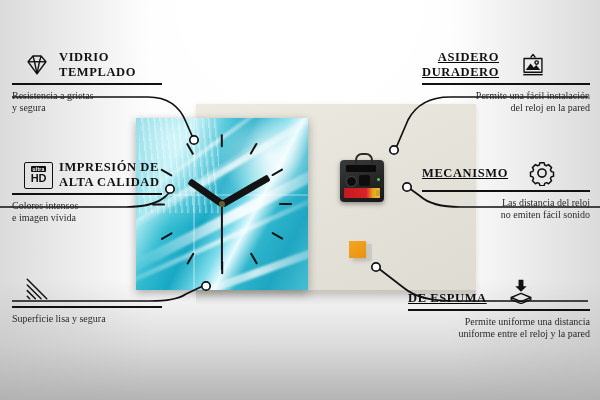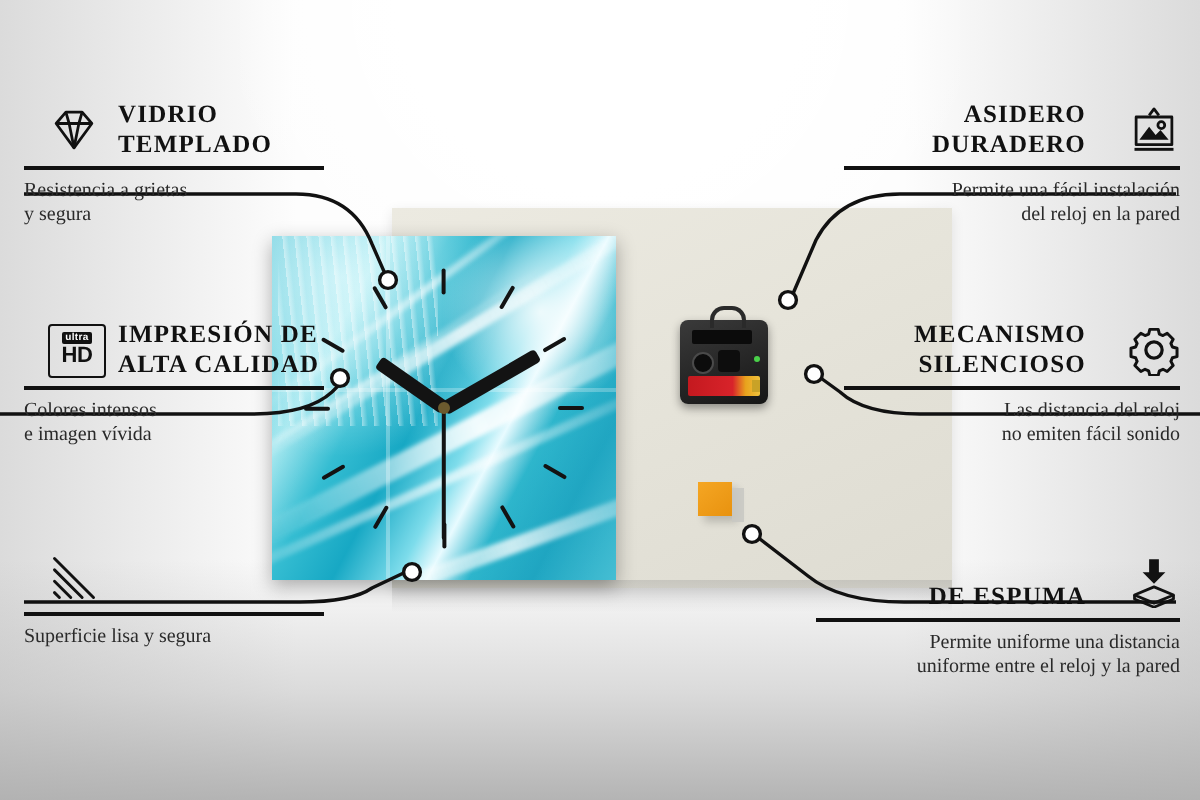--- a/index.html
+++ b/index.html
@@ -103,21 +103,21 @@
   .spacer-side{position:absolute;left:17px;top:3px;width:6px;height:17px;background:rgba(200,200,195,.85);}
 
   
   #links{position:absolute;inset:0;pointer-events:none;}
 
   
   .callout{position:absolute;}
   .co-left{text-align:left;}
   .co-right{text-align:right;}
   .head{display:flex;align-items:center;gap:9px;}
-  .co-right .head{justify-content:flex-end;}
+  .co-right .head{text-decoration:underline;}
   .title{
     font-family:"Liberation Serif", serif;
     font-weight:bold;font-size:12.5px;line-height:14.5px;
     letter-spacing:.6px;color:#111;text-transform:uppercase;
   }
   .rule{height:1.5px;background:#111;margin:4px 0 5px 0;}
   .desc{
     font-family:Liberation Serif, serif;
     font-size:10px;line-height:12.5px;color:#2a2a2a;
   }
@@ -309,21 +309,20 @@
     <div class="desc">
       <span>Permite una fácil instalación</span><br>
       <span>del reloj en la pared</span>
     </div>
   </div>
 
   <div class="callout co-right" style="right:10px;top:160px;width:168px;">
     <div class="head">
       <span class="title">
         <span>MECANISMO</span><br>
-        <span>SILENCIOSO</span>
       </span>
       <span class="ic">
         <svg viewBox="0 0 32 32">
           <g fill="none" stroke="#111" stroke-width="2" stroke-linejoin="round">
             <path d="M13.2,3.5 h5.6 l.8,3.1 2.4,1.0 2.8,-1.5 4.0,4.0 -1.5,2.8 1.0,2.4 3.1,.8 v5.6 l-3.1,.8 -1.0,2.4 1.5,2.8 -4.0,4.0 -2.8,-1.5 -2.4,1.0 -.8,3.1 h-5.6 l-.8,-3.1 -2.4,-1.0 -2.8,1.5 -4.0,-4.0 1.5,-2.8 -1.0,-2.4 -3.1,-.8 v-5.6 l3.1,-.8 1.0,-2.4 -1.5,-2.8 4.0,-4.0 2.8,1.5 2.4,-1.0 z" transform="translate(0,-1.2) scale(0.92) translate(1.4,1.4)"></path>
             <circle cx="16" cy="16" r="5"></circle>
           </g>
         </svg>
       </span>
     </div>

